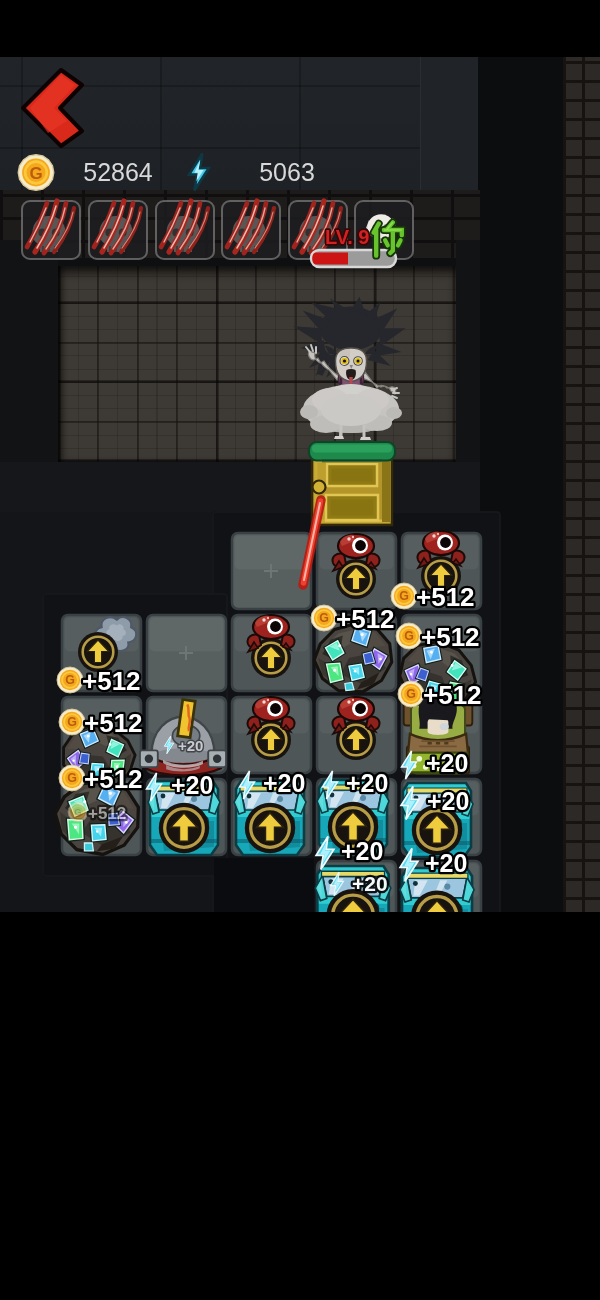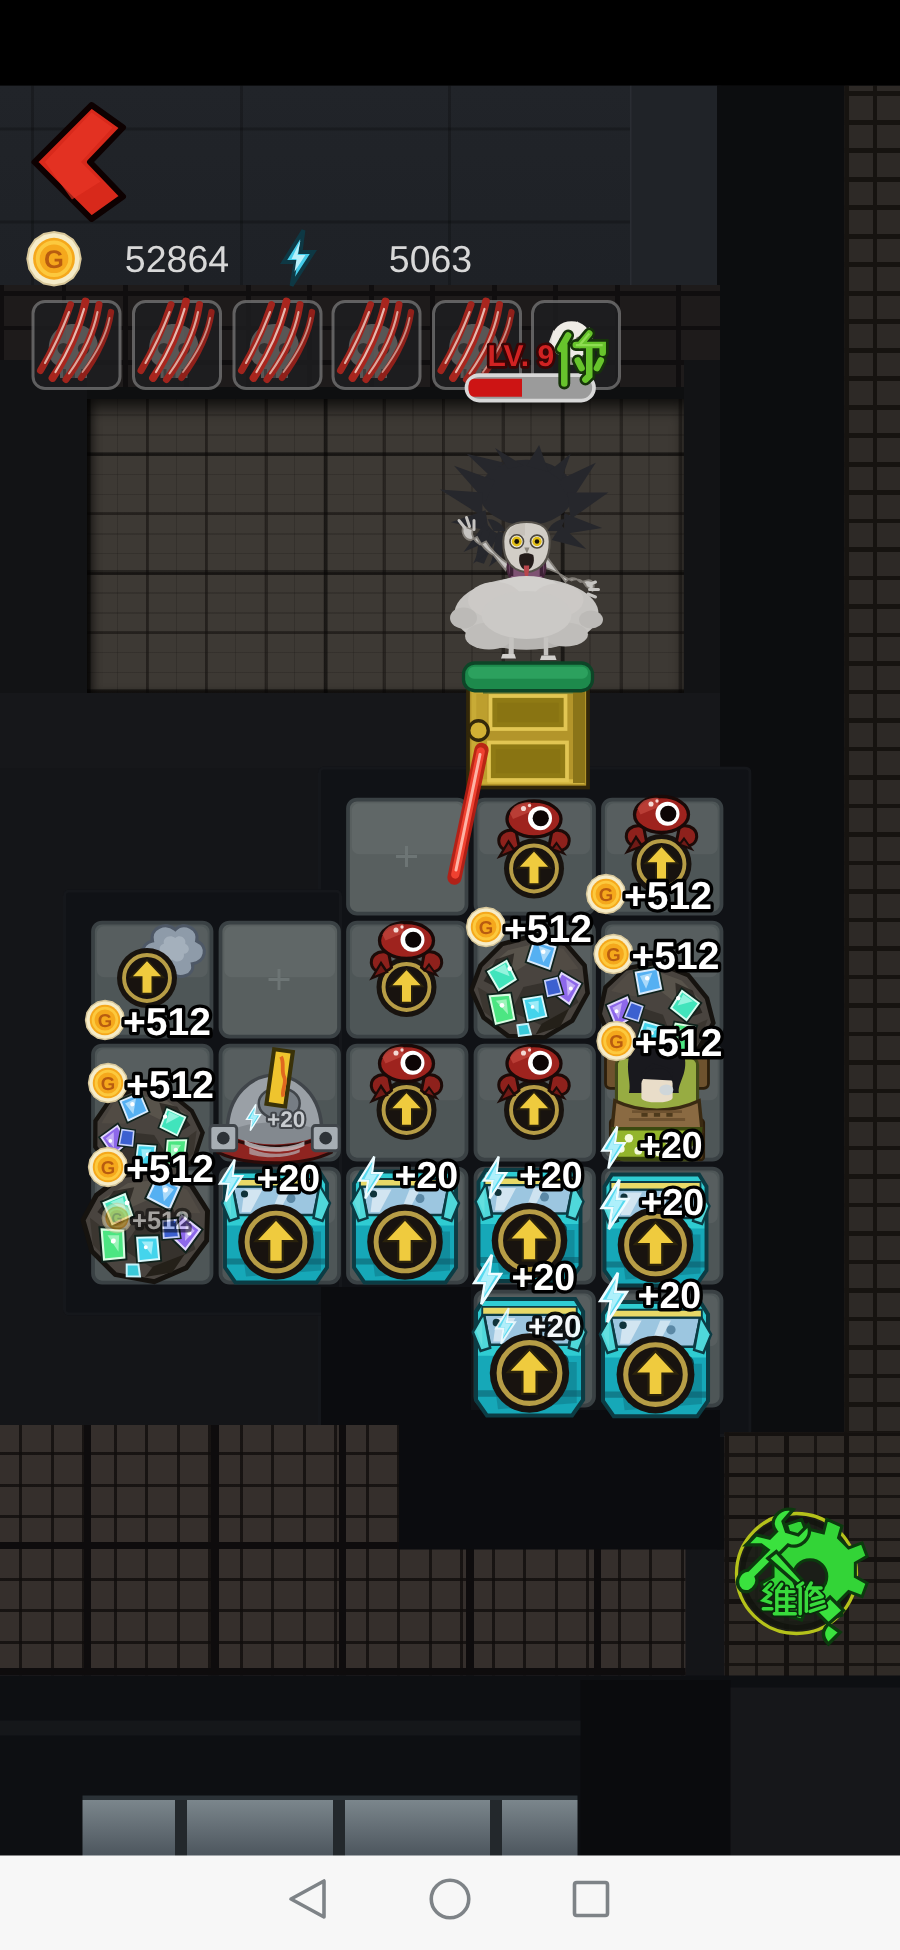--- a/index.html
+++ b/index.html
@@ -1,16 +1,16 @@
 <!DOCTYPE html>
 <html><head>
 <meta charset="utf-8">
 <style>
 html,body{margin:0;padding:0;background:#000;}
-#stage{position:relative;width:600px;height:1300px;overflow:hidden;background:#141518;font-family:"Liberation Sans",sans-serif;}
+#stage{position:relative;width:600px;height:912px;overflow:hidden;background:#141518;font-family:"Liberation Sans",sans-serif;}
 #stage div{position:absolute;}
 </style>
 </head>
 <body>
 <div id="stage">
 
 <div style="left:0;top:57px;width:480px;height:133px;background:
  repeating-linear-gradient(90deg, transparent 0 21px, rgba(0,0,0,.22) 21px 23px, transparent 23px 139px),
  linear-gradient(#212429,#1e2126);"></div>
 <div style="left:0;top:85px;width:480px;height:2px;background:rgba(0,0,0,.22);"></div>

